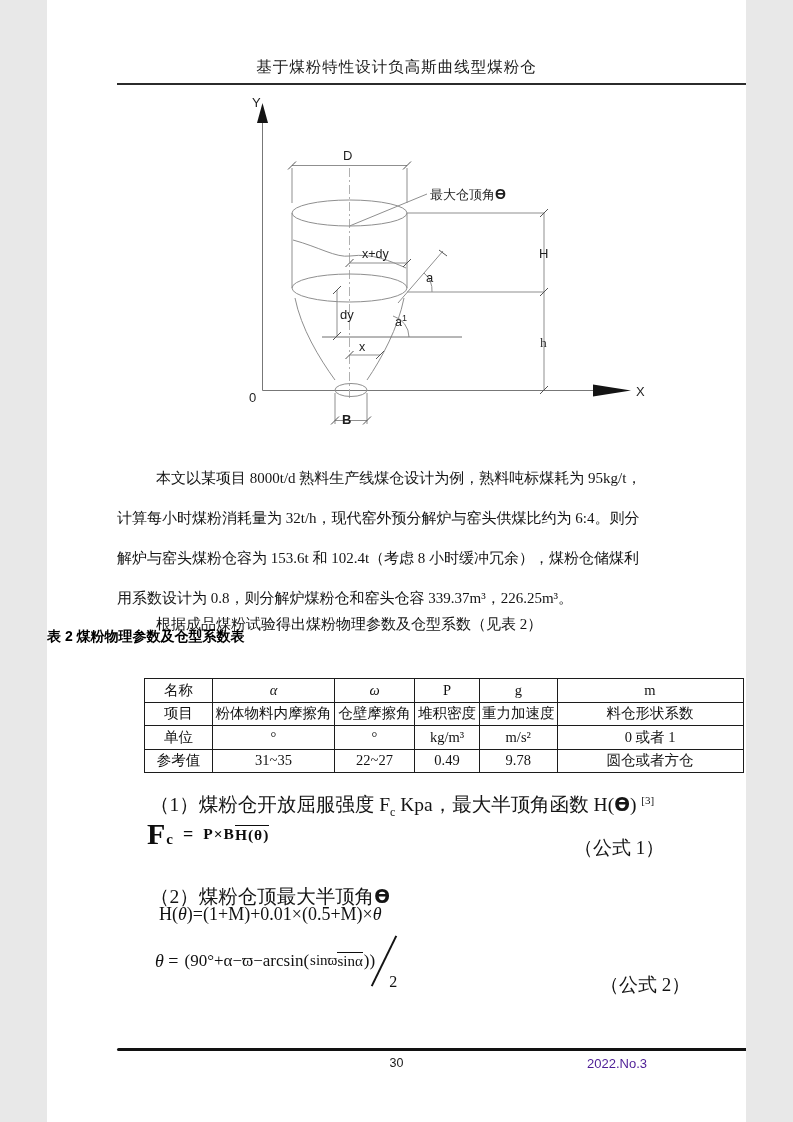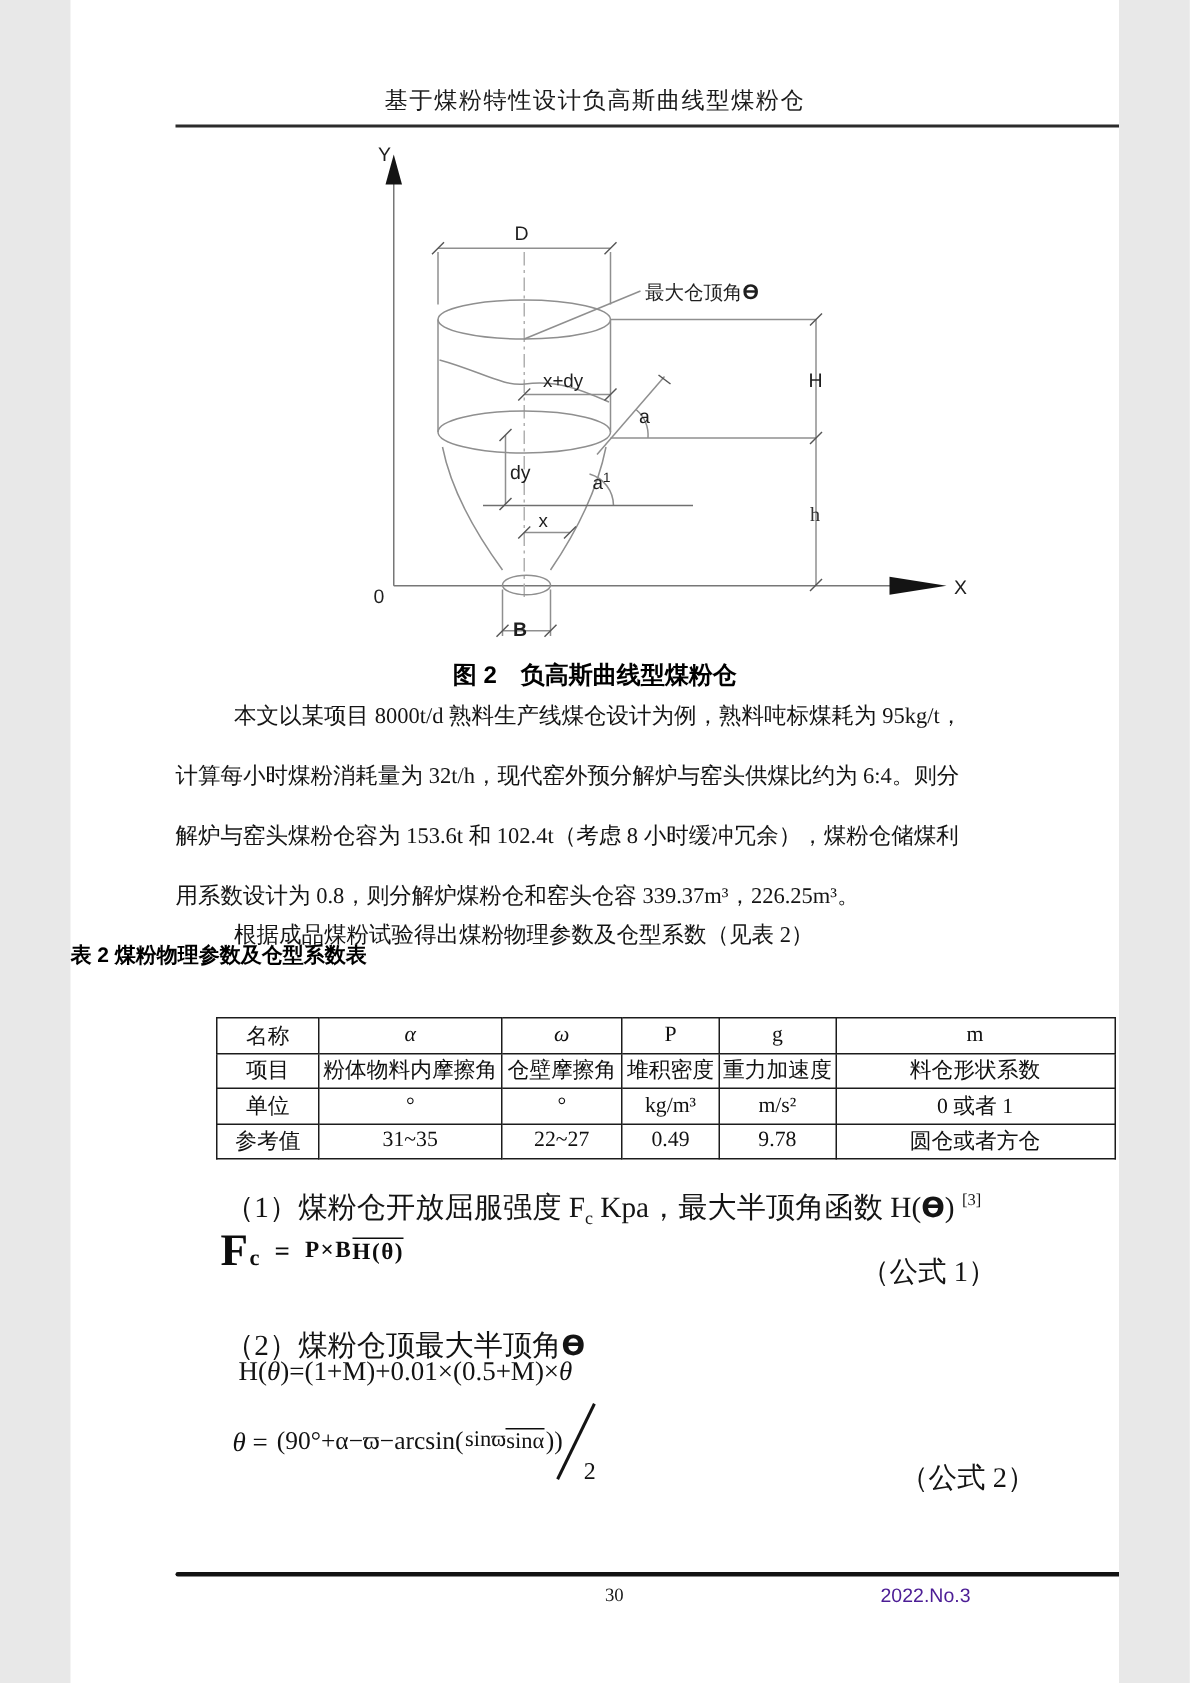--- a/index.html
+++ b/index.html
@@ -49,21 +49,21 @@
   .ital{font-style:italic;}
   .f2{position:absolute;left:108px;top:933px;display:flex;align-items:center;white-space:nowrap;
       font-size:17px;color:#121212;}
   .f2 .lhs{font-size:18px;margin-right:6px;}
   .f2 .innerfrac{font-size:15px;margin:0 1px;}
   .f2 .slash{width:2px;height:56px;background:#141414;transform:rotate(26deg);margin:0 2px 0 8px;}
   .f2 .two{align-self:flex-end;margin:0 0 -2px 2px;font-size:16px;}
   
   .ft-rule{position:absolute;top:1048px;left:70px;width:653px;height:3px;background:#121212;border-radius:2px;}
   .ft-page{position:absolute;top:1056px;left:0;width:100%;text-align:center;font-size:12.5px;
-           font-family:Liberation Serif, serif;color:#1a1a1a;margin-left:13px;}
+           font-family:Liberation Sans, sans-serif;color:#1a1a1a;}
   .ft-issue{position:absolute;top:1056px;right:99px;font-size:13px;
             font-family:"Liberation Sans","DejaVu Sans",sans-serif;color:#4c1d95;}
   
   .dlab{font-family:"Liberation Sans","DejaVu Sans",sans-serif;font-size:13px;fill:#1e1e1e;}
   .dlab-sm{font-family:"Liberation Sans","DejaVu Sans",sans-serif;font-size:12.5px;fill:#1e1e1e;}
   .dlab-serif{font-family:"Liberation Serif","DejaVu Serif",serif;font-size:13.5px;fill:#333;}
 </style>
 </head>
 <body>
 
@@ -141,21 +141,20 @@
     <text class="dlab-sm" x="315" y="258">x+dy</text>
     <text class="dlab" x="379" y="282">a</text>
     <text class="dlab-sm" x="348" y="326"><tspan>a</tspan><tspan dy="-5" font-size="9">1</tspan></text>
     <text class="dlab" x="293" y="319">dy</text>
     <text class="dlab-sm" x="312" y="351">x</text>
     <text class="dlab" x="295" y="424" font-weight="bold">B</text>
     <text class="dlab" x="492" y="258">H</text>
     <text class="dlab-serif" x="493" y="347">h</text>
   </svg>
 
-  <div class="fig-caption">图 2　负高斯曲线型煤粉仓</div>
 
   <div class="para p-main">
     <div class="p-line indent">本文以某项目 8000t/d 熟料生产线煤仓设计为例，熟料吨标煤耗为 95kg/t，</div>
     <div class="p-line">计算每小时煤粉消耗量为 32t/h，现代窑外预分解炉与窑头供煤比约为 6:4。则分</div>
     <div class="p-line">解炉与窑头煤粉仓容为 153.6t 和 102.4t（考虑 8 小时缓冲冗余），煤粉仓储煤利</div>
     <div class="p-line">用系数设计为 0.8，则分解炉煤粉仓和窑头仓容 339.37m³，226.25m³。</div>
   </div>
   <div class="para p-last">
     <div class="p-line indent">根据成品煤粉试验得出煤粉物理参数及仓型系数（见表 2）</div>
   </div>

